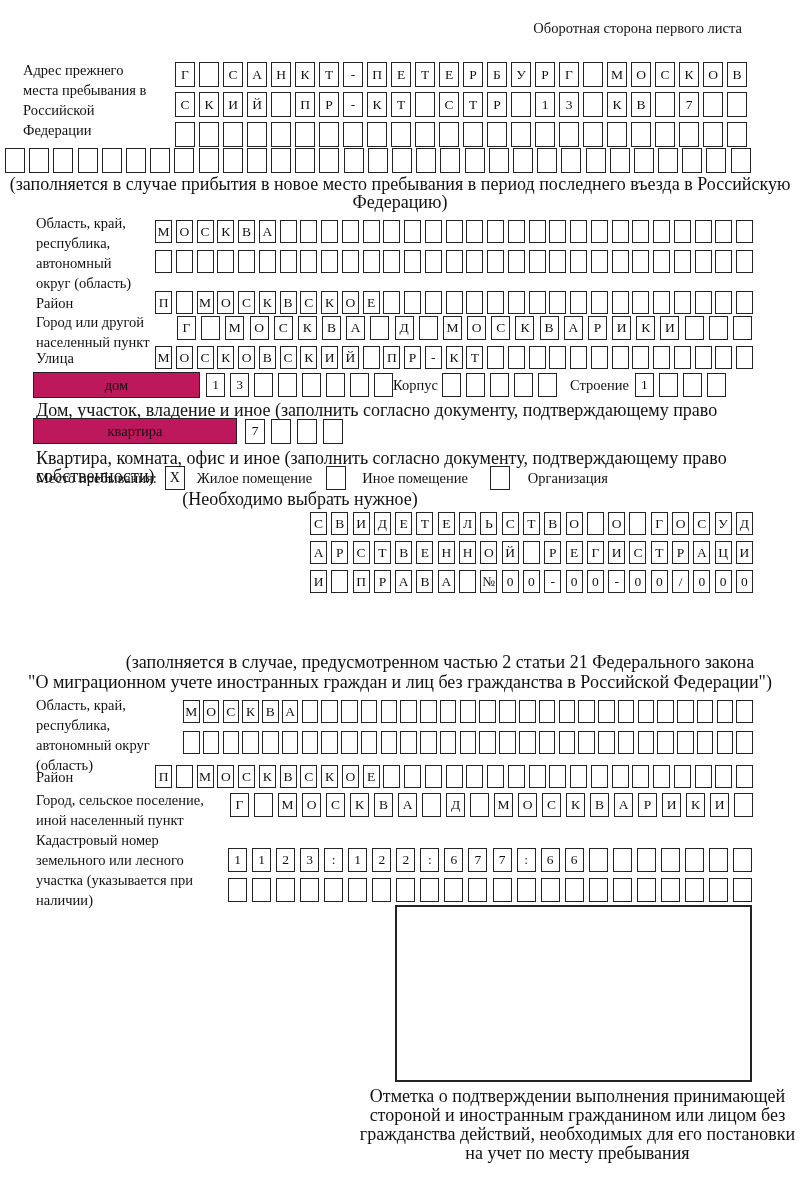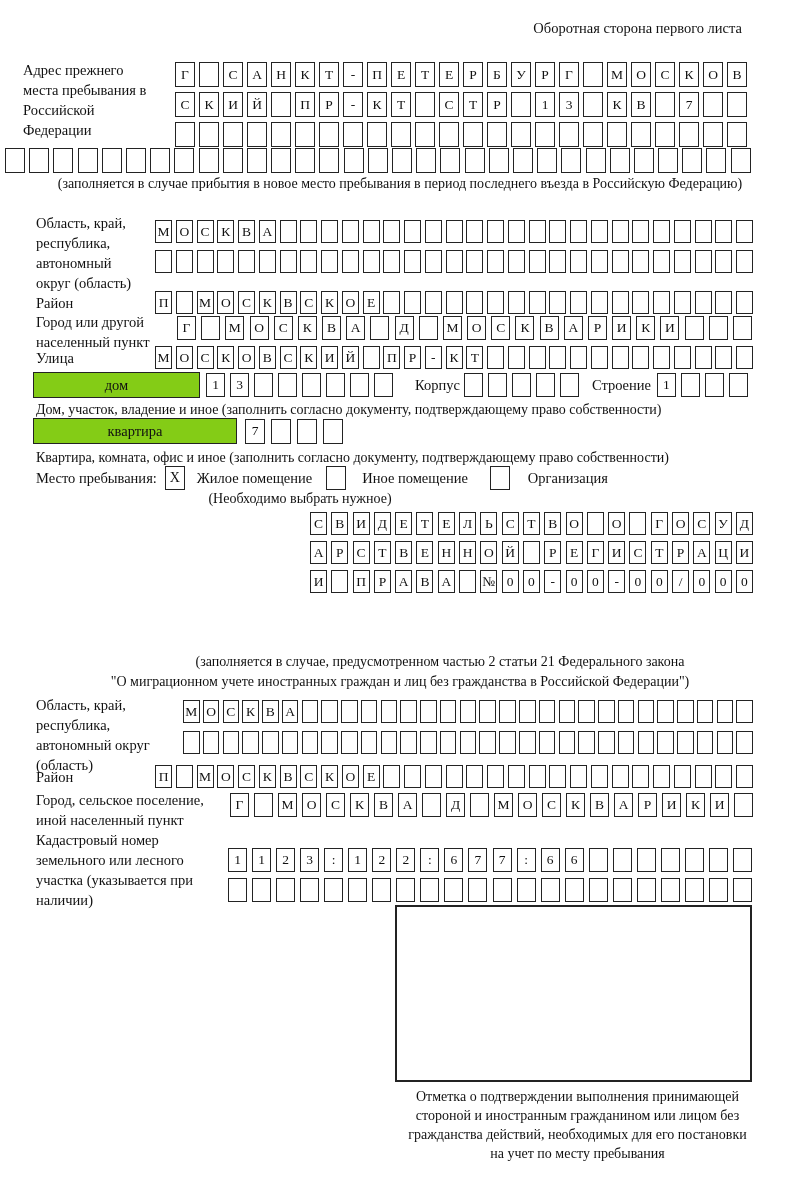--- a/index.html
+++ b/index.html
@@ -3,39 +3,39 @@
 <meta charset="utf-8">
 <style>
   html,body{margin:0;padding:0;background:#fff;}
   .page{
     position:relative;width:800px;height:1180px;background:#ffffff;
     font-family:"Liberation Serif", "DejaVu Serif", serif;color:#111;
     overflow:hidden;
   }
   .abs{position:absolute;}
   .lbl{font-size:14.5px;line-height:20px;}
-  .caption{font-size:14px;line-height:18px;}
+  .caption{font-size:18px;line-height:18px;}
   .center{text-align:center;}
   .sec-title{font-weight:bold;font-size:15.2px;}
   .cells{display:flex;justify-content:space-between;}
   .cells.fixed{justify-content:flex-start;}
   .cell{
     box-sizing:border-box;border:1.5px solid #232323;background:#fff;
     display:flex;align-items:center;justify-content:center;
     font-size:13.5px;color:#111;
   }
   .c20 .cell{width:20px;height:25px;}
   .c19 .cell{width:19px;height:24px;}
   .c17 .cell{width:17px;height:23px;}
   .c16 .cell{width:16.5px;height:23px;}
   .g5{gap:5px;}
   .g6{gap:6px;}
   .widebox{
     box-sizing:border-box;border:1.6px solid #232323;height:26px;
-    display:flex;align-items:center;justify-content:center;font-size:14.5px;background:#84cc16;
+    display:flex;align-items:center;justify-content:center;font-size:14.5px;background:#be185d;
   }
   .inline-lbl{font-size:14.5px;white-space:nowrap;}
   .hrow{display:flex;align-items:center;}
   .chk{
     box-sizing:border-box;width:20px;height:24px;border:1.6px solid #232323;
     display:flex;align-items:center;justify-content:center;font-size:14px;background:#fff;
   }
   .stamp{box-sizing:border-box;border:2px solid #232323;background:#fff;}
   .fullw{left:0;width:800px;}
 </style>
@@ -324,21 +324,21 @@
     <div class="cells fixed g5 c19" style="margin-left:6px;">
         <span class="cell">1</span>
         <span class="cell">3</span>
         <span class="cell"></span>
         <span class="cell"></span>
         <span class="cell"></span>
         <span class="cell"></span>
         <span class="cell"></span>
         <span class="cell"></span>
       </div>
-    <span class="inline-lbl" style="margin-left:22px;">Корпус</span>
+    <span class="inline-lbl" style="margin-left:0;">Корпус</span>
     <div class="cells fixed g5 c19" style="margin-left:4px;">
         <span class="cell"></span>
         <span class="cell"></span>
         <span class="cell"></span>
         <span class="cell"></span>
         <span class="cell"></span>
       </div>
     <span class="inline-lbl" style="margin-left:13px;">Строение</span>
     <div class="cells fixed g5 c19" style="margin-left:6px;">
         <span class="cell">1</span>

